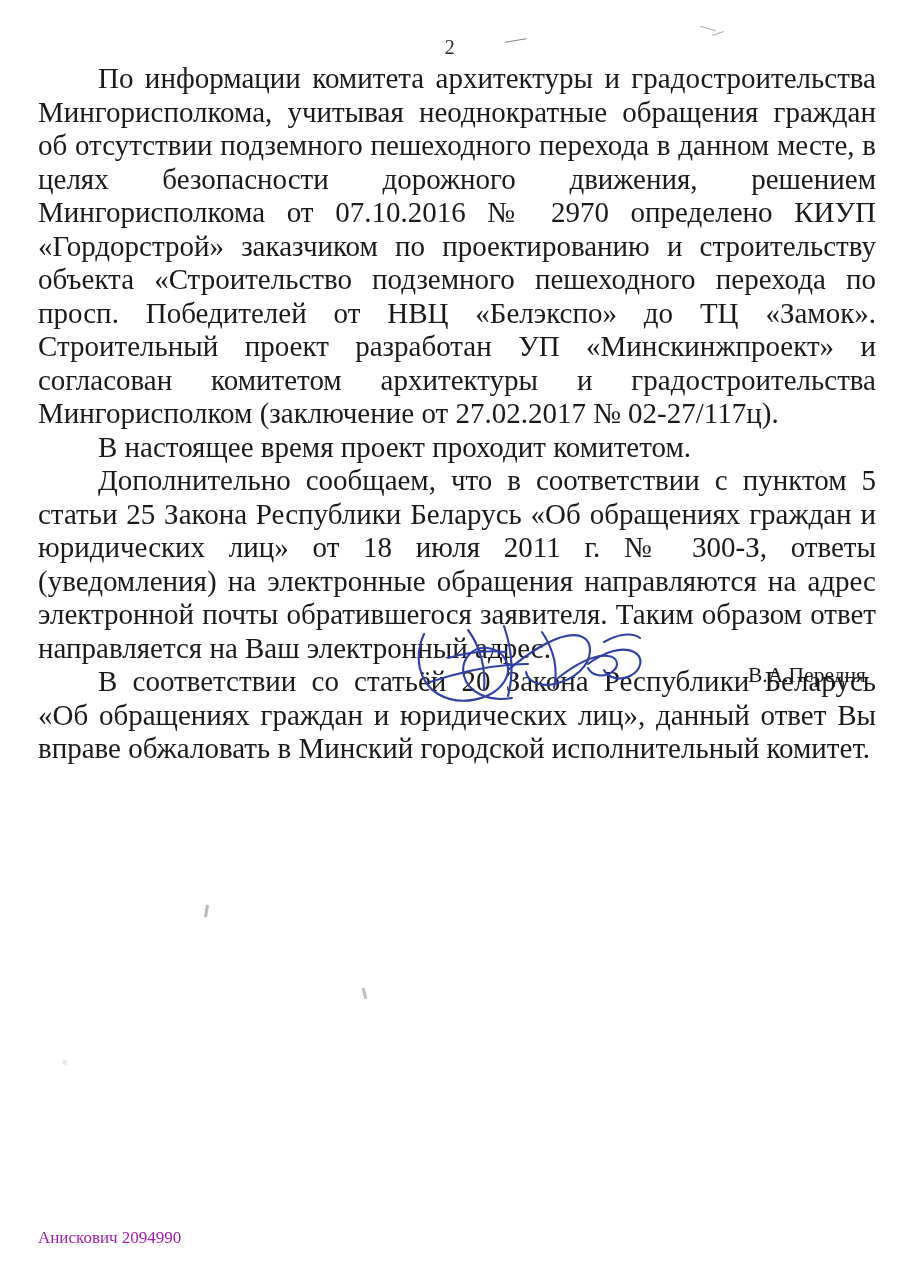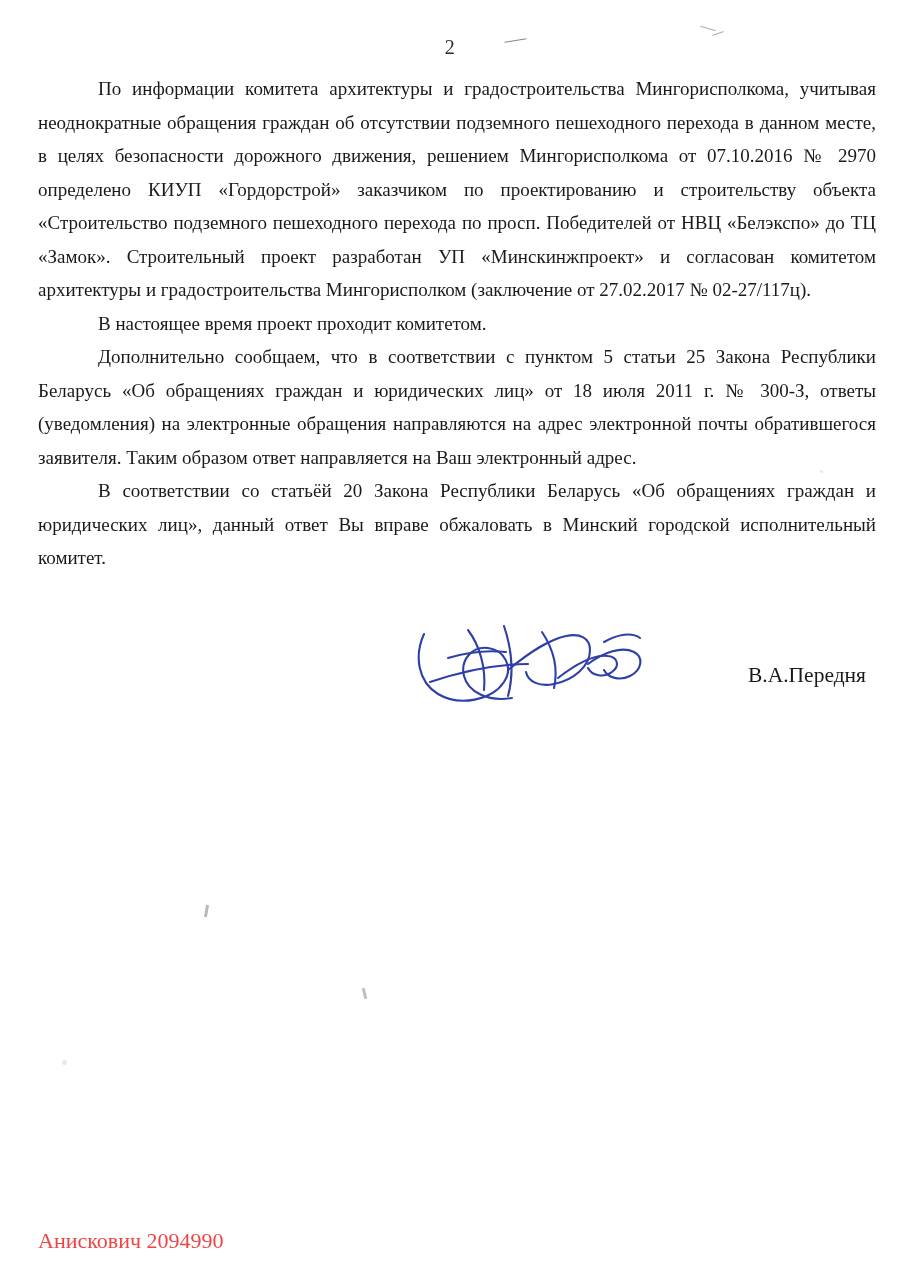--- a/index.html
+++ b/index.html
@@ -81,24 +81,24 @@
     top: 988px;
     left: 363px;
     width: 3px;
     height: 11px;
     background: #8b8b8b;
     transform: rotate(-14deg);
     opacity: .55;
   }
   .body-text {
     position: absolute;
-    top: 72px;
+    top: 62px;
     left: 38px;
     width: 838px;
-    font-size: 19px;
+    font-size: 29px;
     line-height: 33.5px;
     text-align: justify;
     text-justify: inter-word;
   }
   .body-text p {
     margin: 0;
     text-indent: 60px;
   }
   .signature-row {
     position: absolute;
@@ -126,22 +126,22 @@
     top: 612px;
     left: 408px;
     width: 250px;
     height: 110px;
     pointer-events: none;
   }
   .footer-note {
     position: absolute;
     left: 38px;
     top: 1228px;
-    font-size: 22px;
-    color: #ef4444;
+    font-size: 17px;
+    color: #a21caf;
   }
   .paper-speck {
     position: absolute;
     background: #d8d8dc;
     opacity: .6;
     border-radius: 50%;
   }
 </style>
 </head>
 <body>

